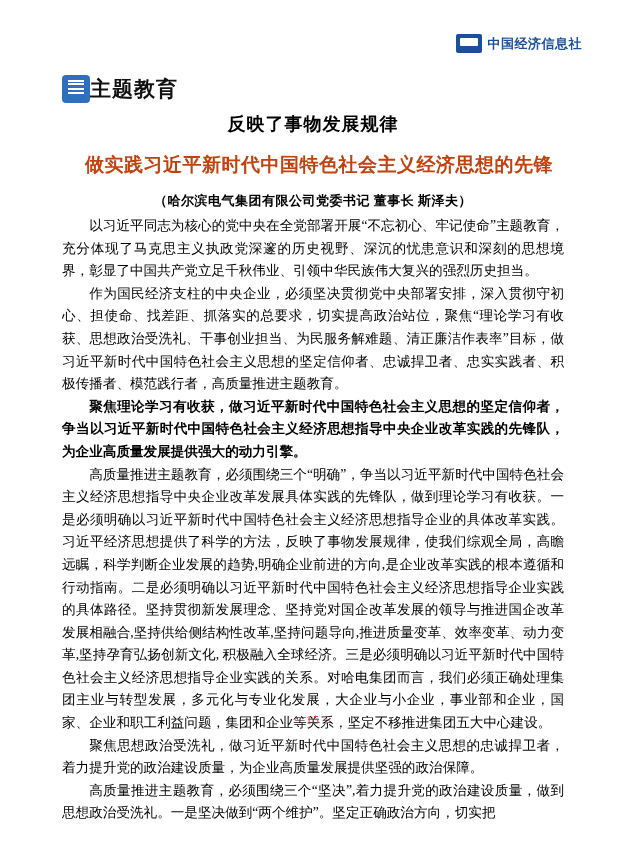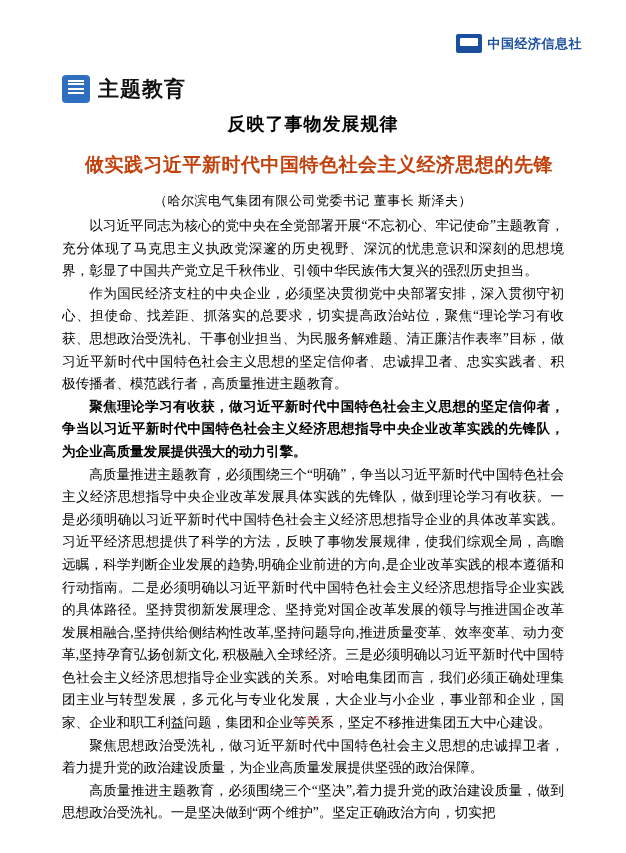--- a/index.html
+++ b/index.html
@@ -70,21 +70,20 @@
     white-space: nowrap;
   }
 
   
   .column-tag {
     position: absolute;
     top: 75px;
     left: 62px;
     display: flex;
     align-items: flex-end;
-    gap: 8px;
   }
   .column-tag-icon {
     width: 28px;
     height: 28px;
     background: #2f6fc0;
     border-radius: 4px;
     position: relative;
     flex: none;
   }
   .column-tag-icon::before {
@@ -136,20 +135,21 @@
     font-weight: bold;
     color: #c2410c;
     letter-spacing: 0.5px;
     margin: 0 0 14px 12px;
   }
   .byline {
     font-size: 13px;
     color: #000000;
     letter-spacing: 0.5px;
     margin: 0;
+    font-weight: bold;
   }
 
   
   .body-text {
     position: absolute;
     top: 215px;
     left: 62px;
     width: 502px;
     font-size: 13.6px;
     line-height: 22.6px;

